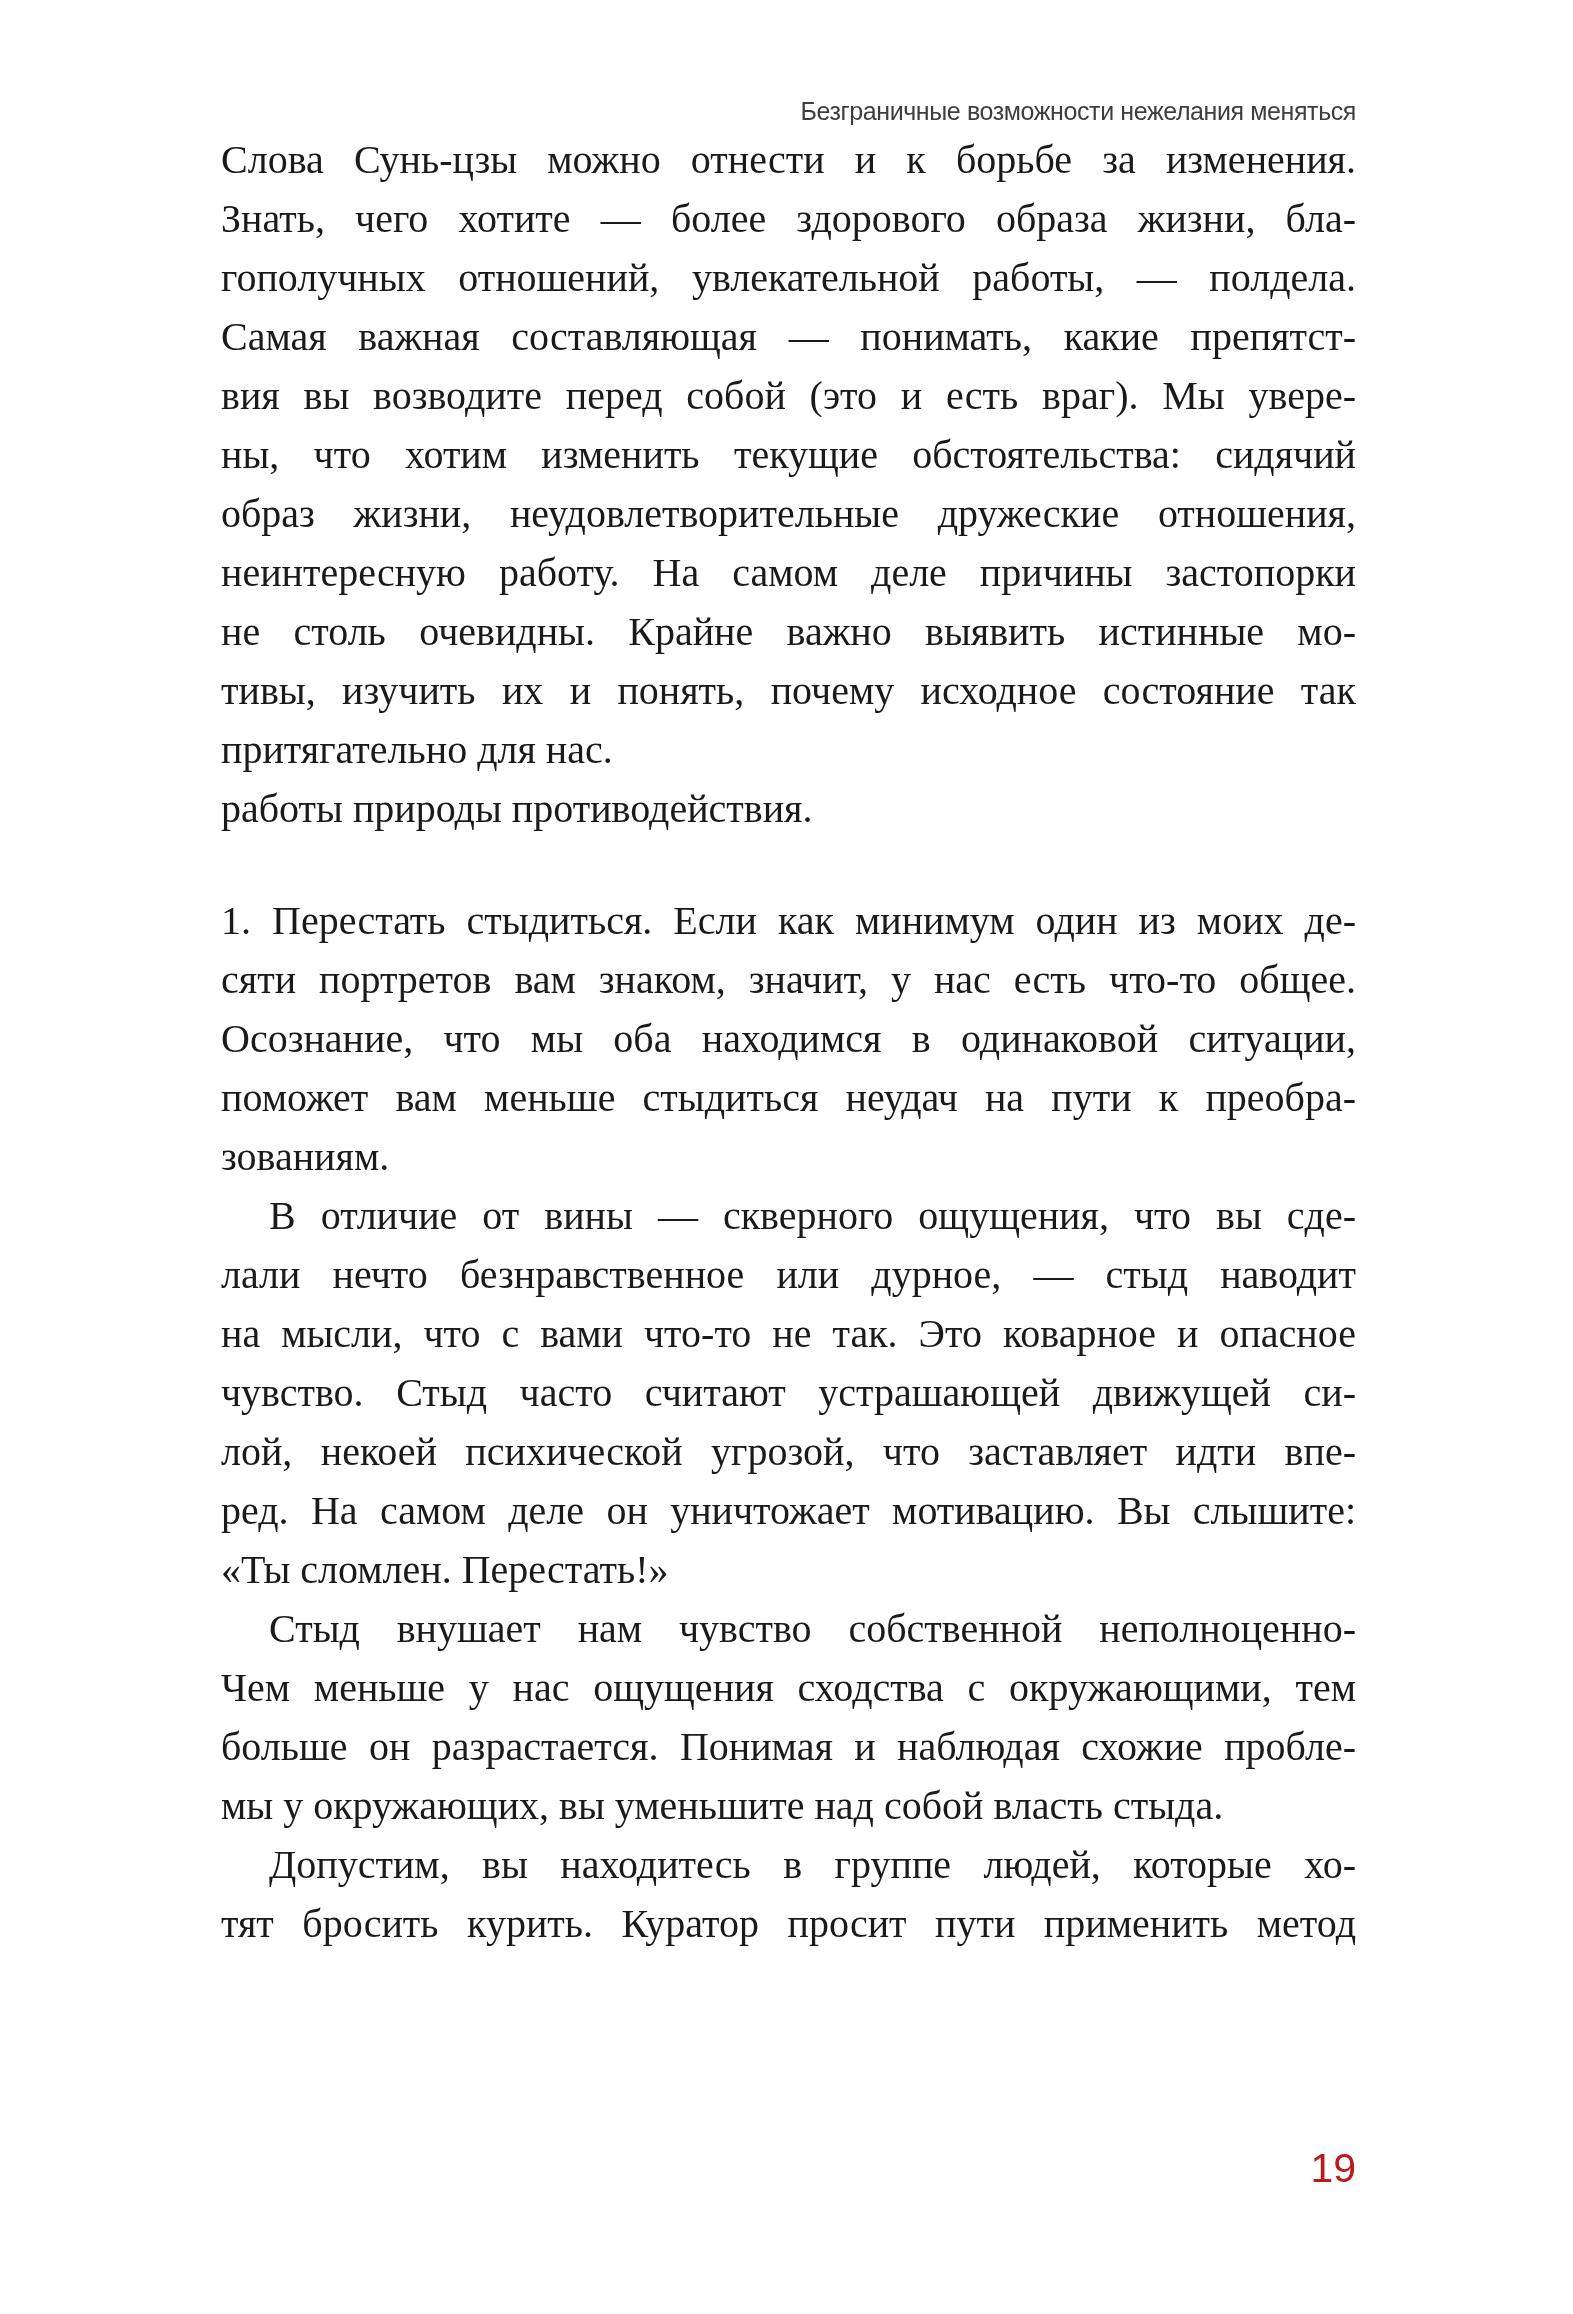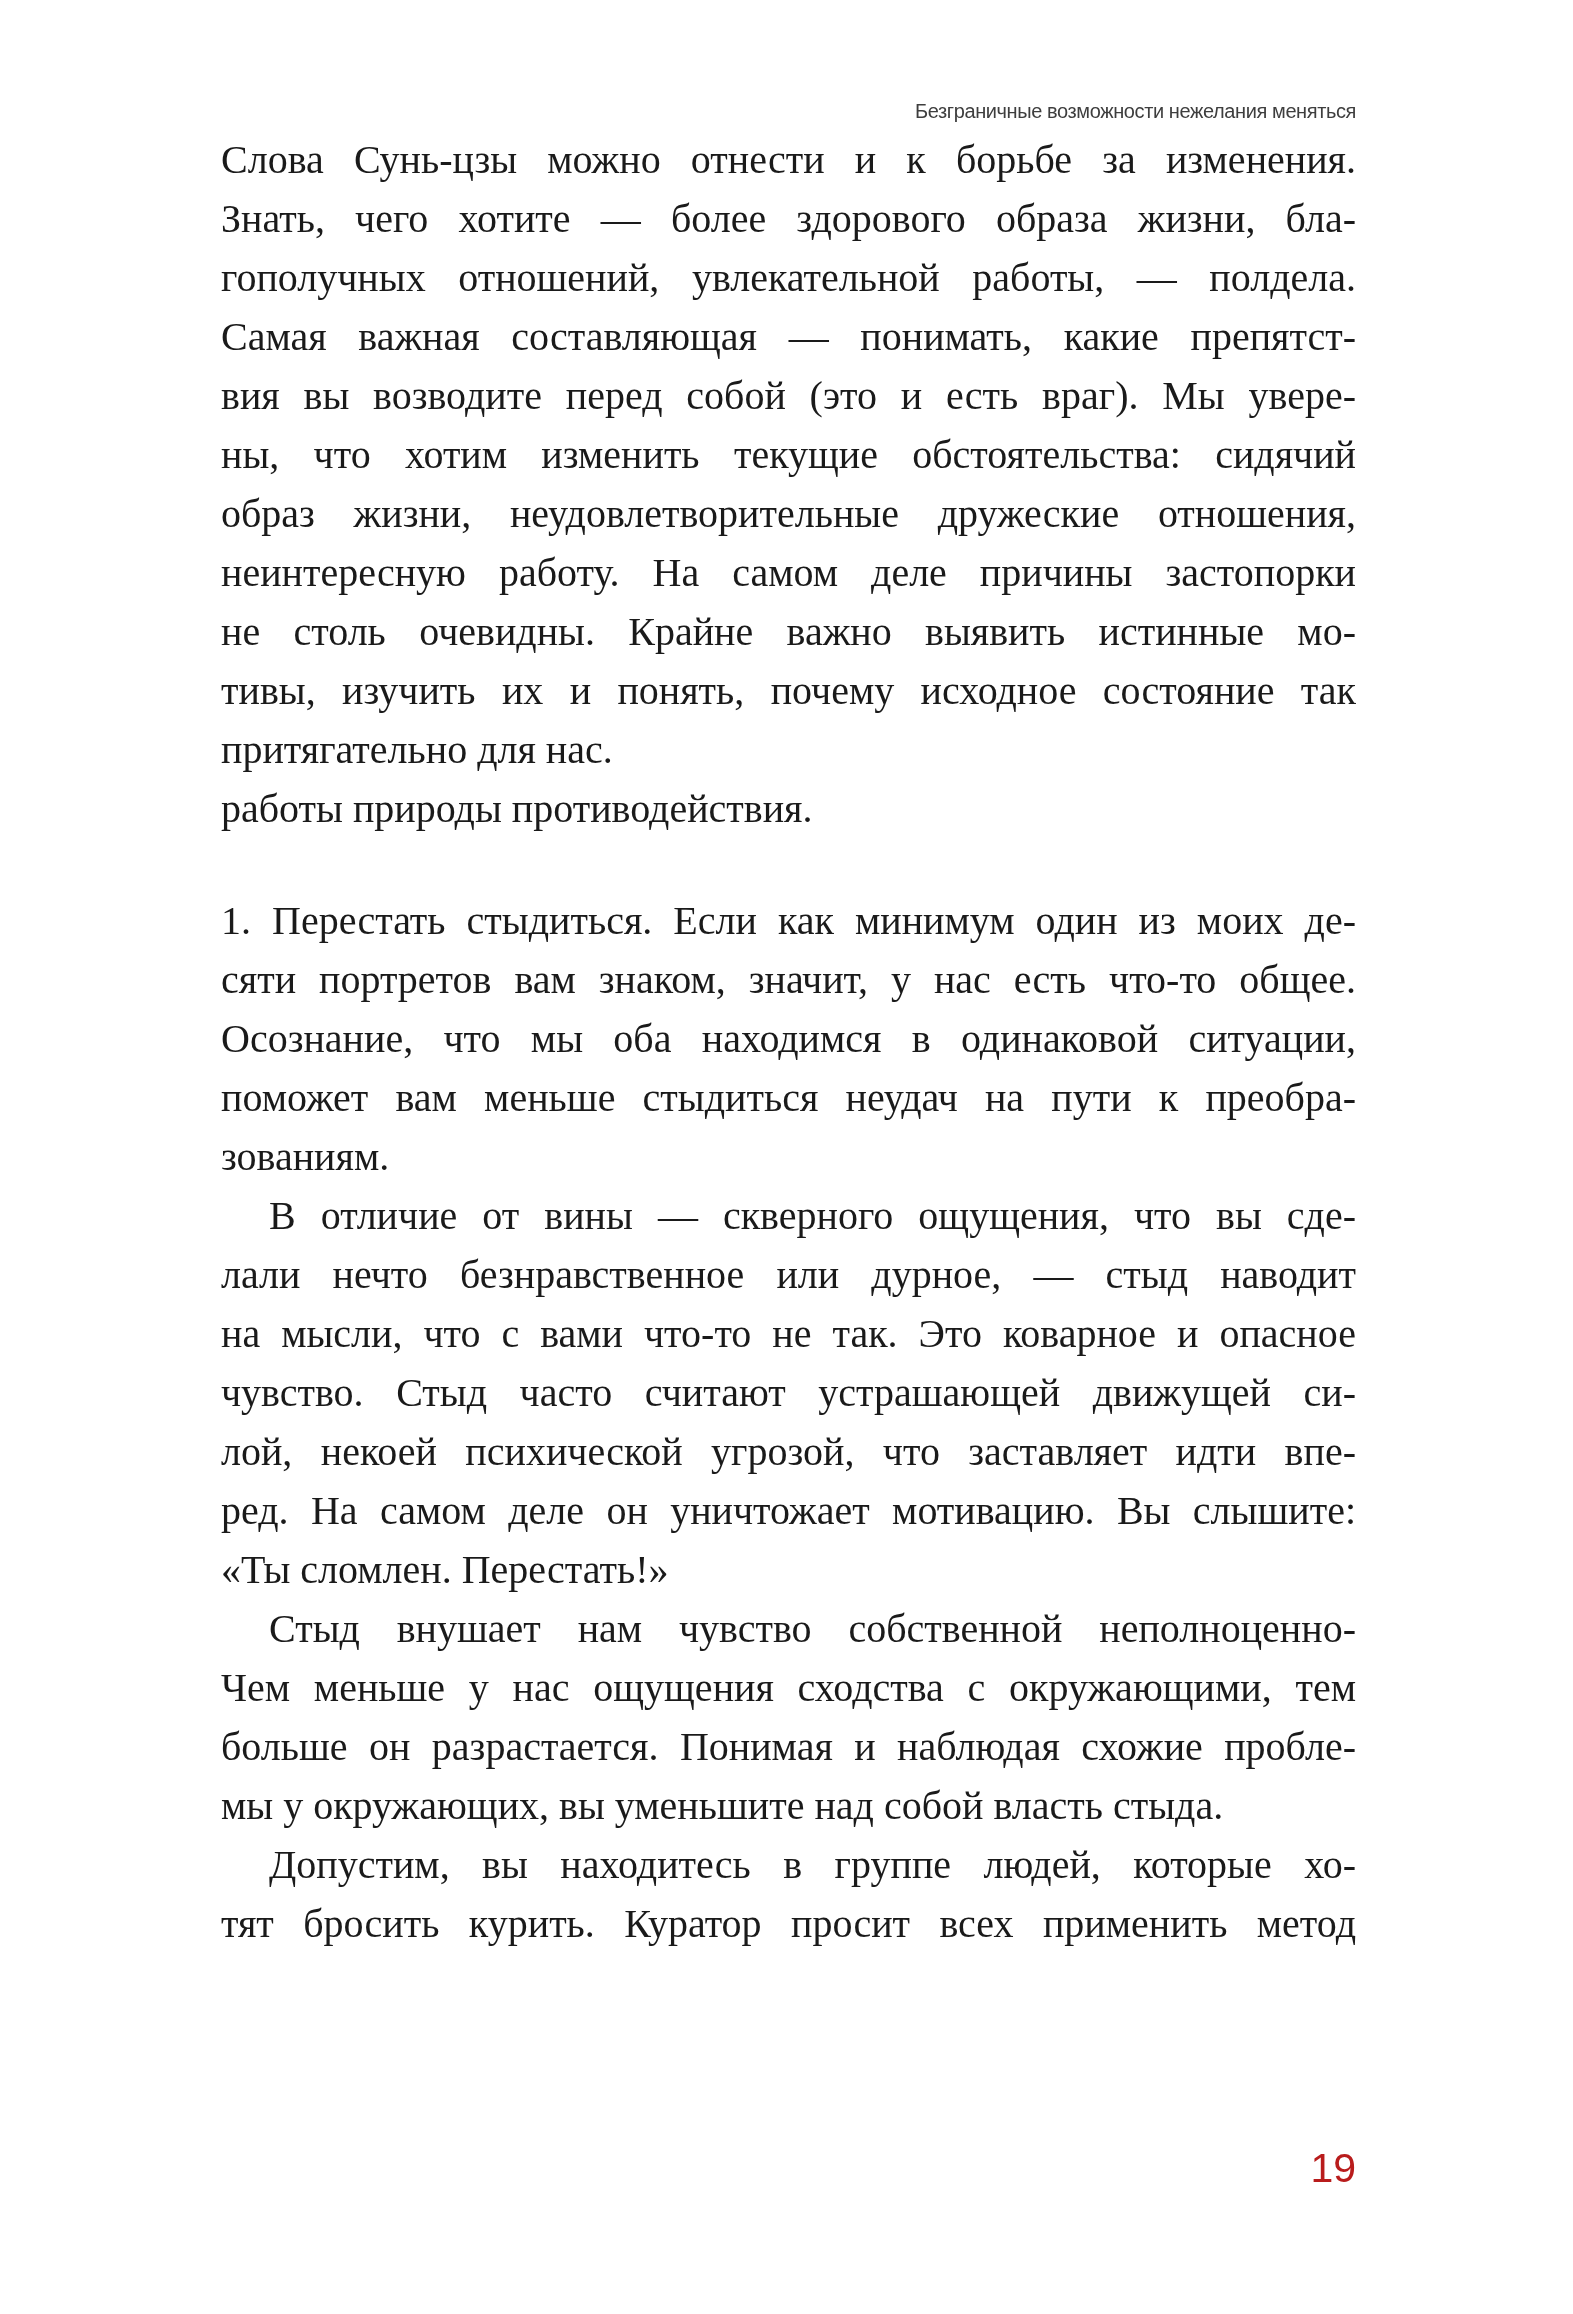--- a/index.html
+++ b/index.html
@@ -18,21 +18,21 @@
     position: absolute;
     left: 221px;
     top: 0;
     width: 1135px;
   }
 
   .running-head {
     margin-top: 92px;
     text-align: right;
     font-family: "Liberation Sans", sans-serif;
-    font-size: 20px;
+    font-size: 25px;
     font-weight: 400;
     letter-spacing: -0.4px;
     color: #3e3e3e;
     line-height: 38px;
   }
 
   .bodytext {
     font-size: 40px;
     line-height: 59px;
   }
@@ -102,19 +102,19 @@
           <div class="line flush-last">«Ты сломлен. Перестать!»</div>
         </div>
         <div class="para">
           <div class="line indent">Стыд внушает нам чувство собственной неполноценно-</div>
           <div class="line">Чем меньше у нас ощущения сходства с окружающими, тем</div>
           <div class="line">больше он разрастается. Понимая и наблюдая схожие пробле-</div>
           <div class="line flush-last">мы у окружающих, вы уменьшите над собой власть стыда.</div>
         </div>
         <div class="para">
           <div class="line indent">Допустим, вы находитесь в группе людей, которые хо-</div>
-          <div class="line">тят бросить курить. Куратор просит всех применить метод</div>
+          <div class="line">тят бросить курить. Куратор просит пути применить метод</div>
         </div>
       </div>
   </div>
   <div class="page-number">19</div>
 </div>
 
 
 </body></html>

